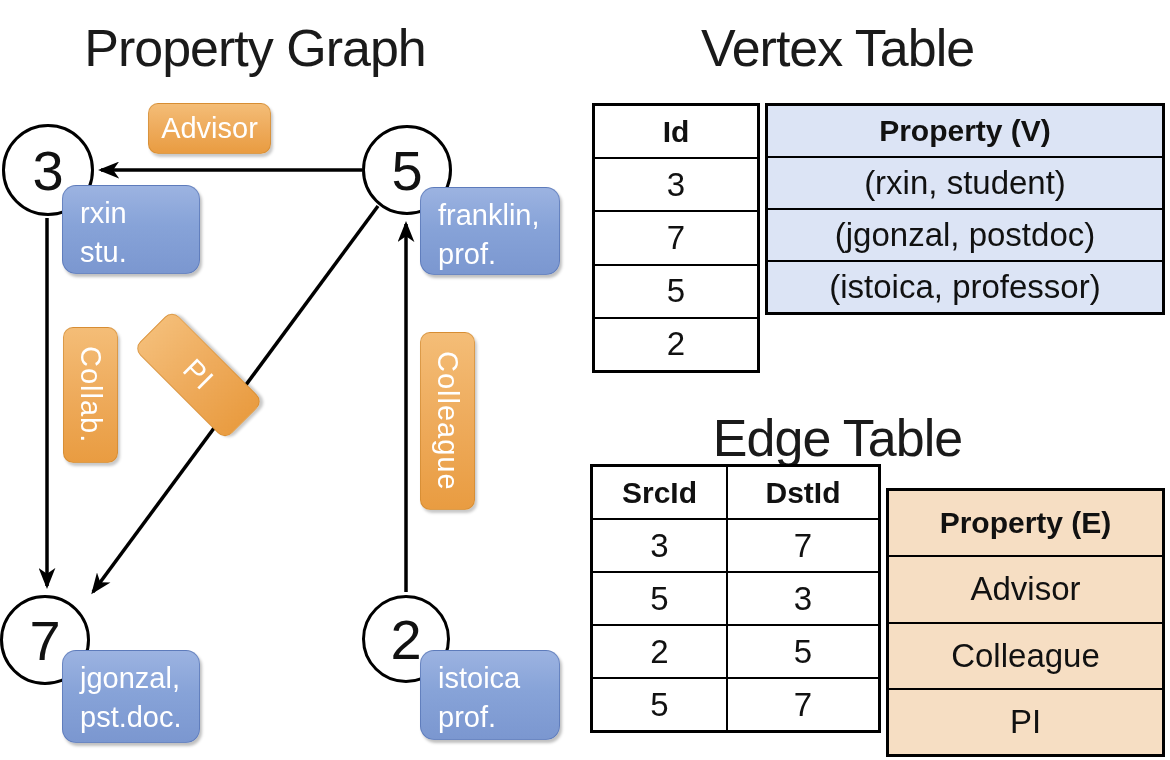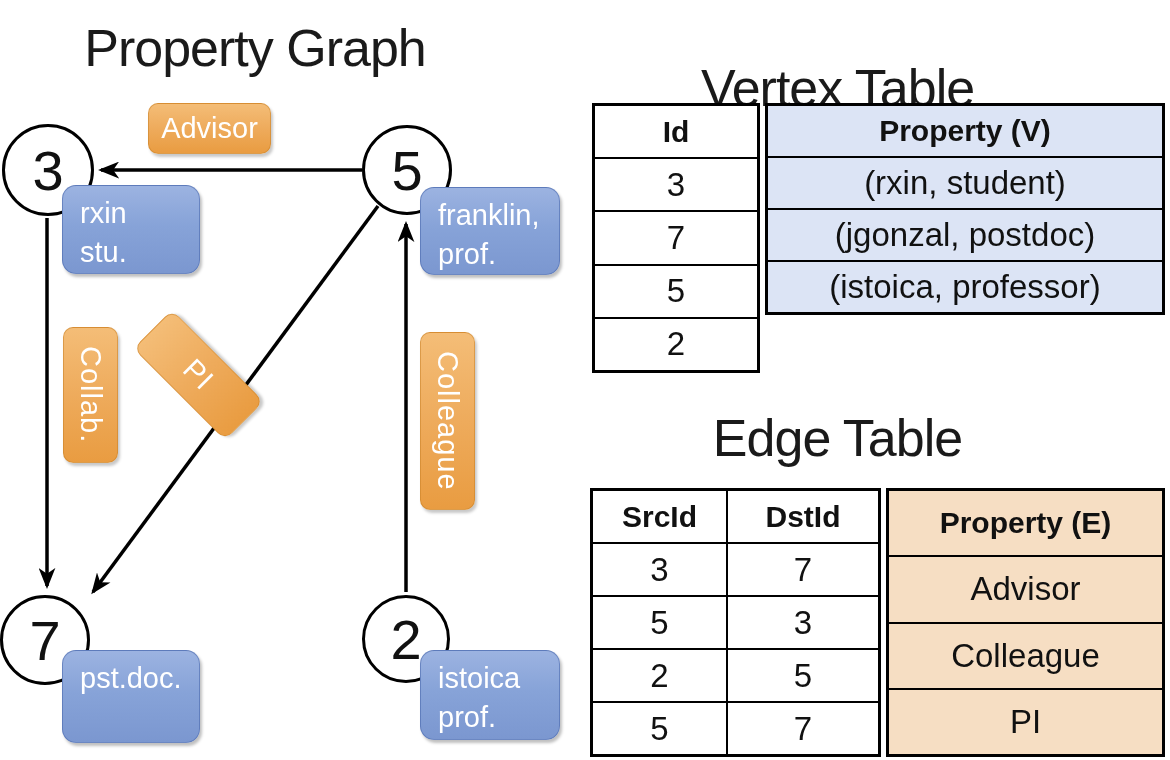--- a/index.html
+++ b/index.html
@@ -107,28 +107,29 @@
 
 <div class="vbox" style="left:62px; top:185px; width:138px; height:89px;">
   <div>rxin</div>
   <div>stu.</div>
 </div>
 <div class="vbox" style="left:420px; top:187px; width:140px; height:88px;">
   <div>franklin,</div>
   <div>prof.</div>
 </div>
 <div class="vbox" style="left:62px; top:650px; width:138px; height:93px;">
+  <div>jgonzal,</div>
   <div>pst.doc.</div>
 </div>
 <div class="vbox" style="left:420px; top:650px; width:140px; height:90px;">
   <div>istoica</div>
   <div>prof.</div>
 </div>
 
-<div class="abs big-title" style="left:585px; top:18px; width:505px;margin-top:40px;">Vertex Table</div>
+<div class="abs big-title" style="left:585px; top:18px; width:505px;">Vertex Table</div>
 
 <div class="tcolgroup" style="left:592px; top:103px; width:168px; height:270px;">
   <div class="trow">
       <div class="tcell hdr">Id</div>
     </div>
   <div class="trow">
       <div class="tcell">3</div>
     </div>
   <div class="trow">
       <div class="tcell">7</div>
@@ -151,21 +152,21 @@
   <div class="trow">
       <div class="tcell bg-blue">(jgonzal, postdoc)</div>
     </div>
   <div class="trow">
       <div class="tcell bg-blue">(istoica, professor)</div>
     </div>
 </div>
 
 <div class="abs big-title" style="left:585px; top:408px; width:505px;">Edge Table</div>
 
-<div class="tcolgroup" style="left:590px; top:488px; width:291px; height:269px;">
+<div class="tcolgroup" style="left:590px; top:464px; width:291px; height:269px;">
   <div class="trow">
     <div class="tcell hdr" style="flex:0 0 133px;">SrcId</div>
     <div class="tcell hdr">DstId</div>
   </div>
   <div class="trow">
     <div class="tcell" style="flex:0 0 133px;">3</div>
     <div class="tcell">7</div>
   </div>
   <div class="trow">
     <div class="tcell" style="flex:0 0 133px;">5</div>

